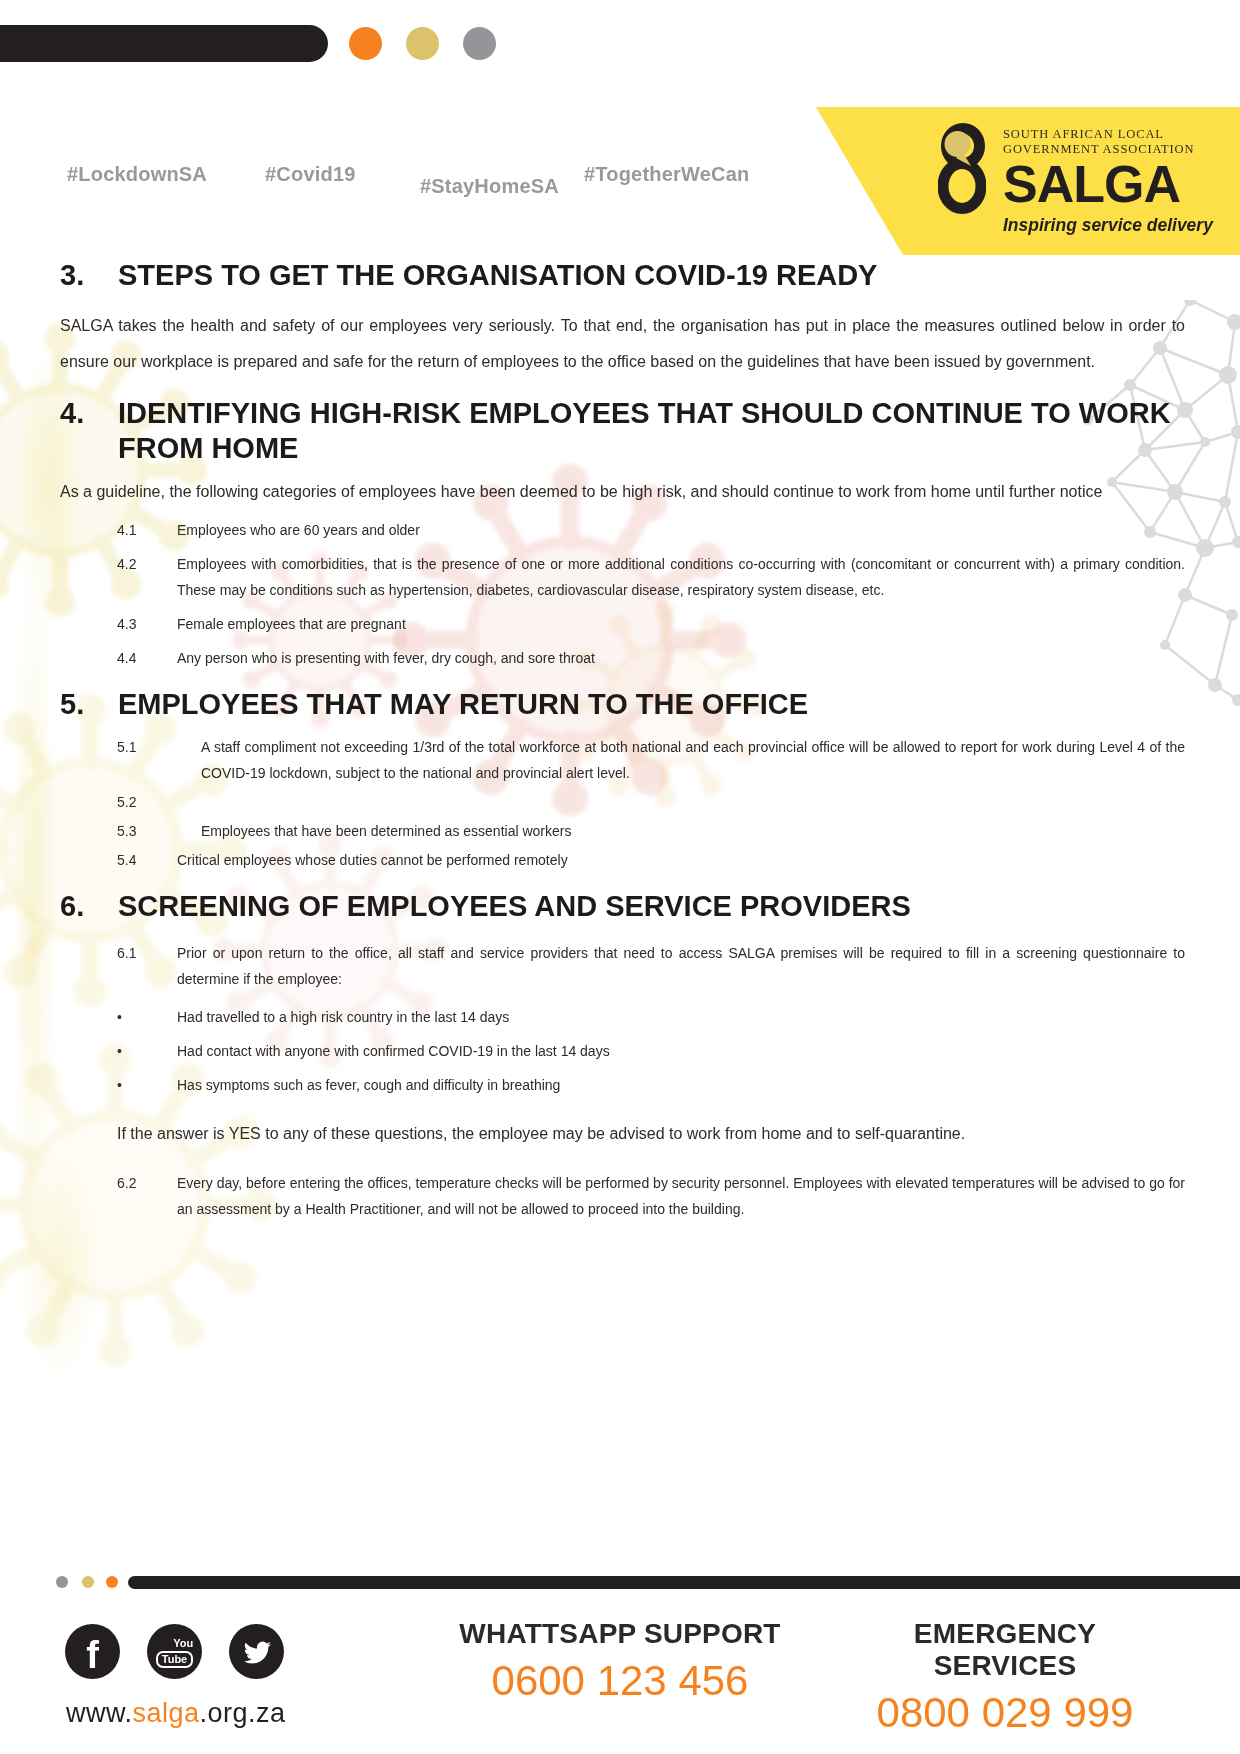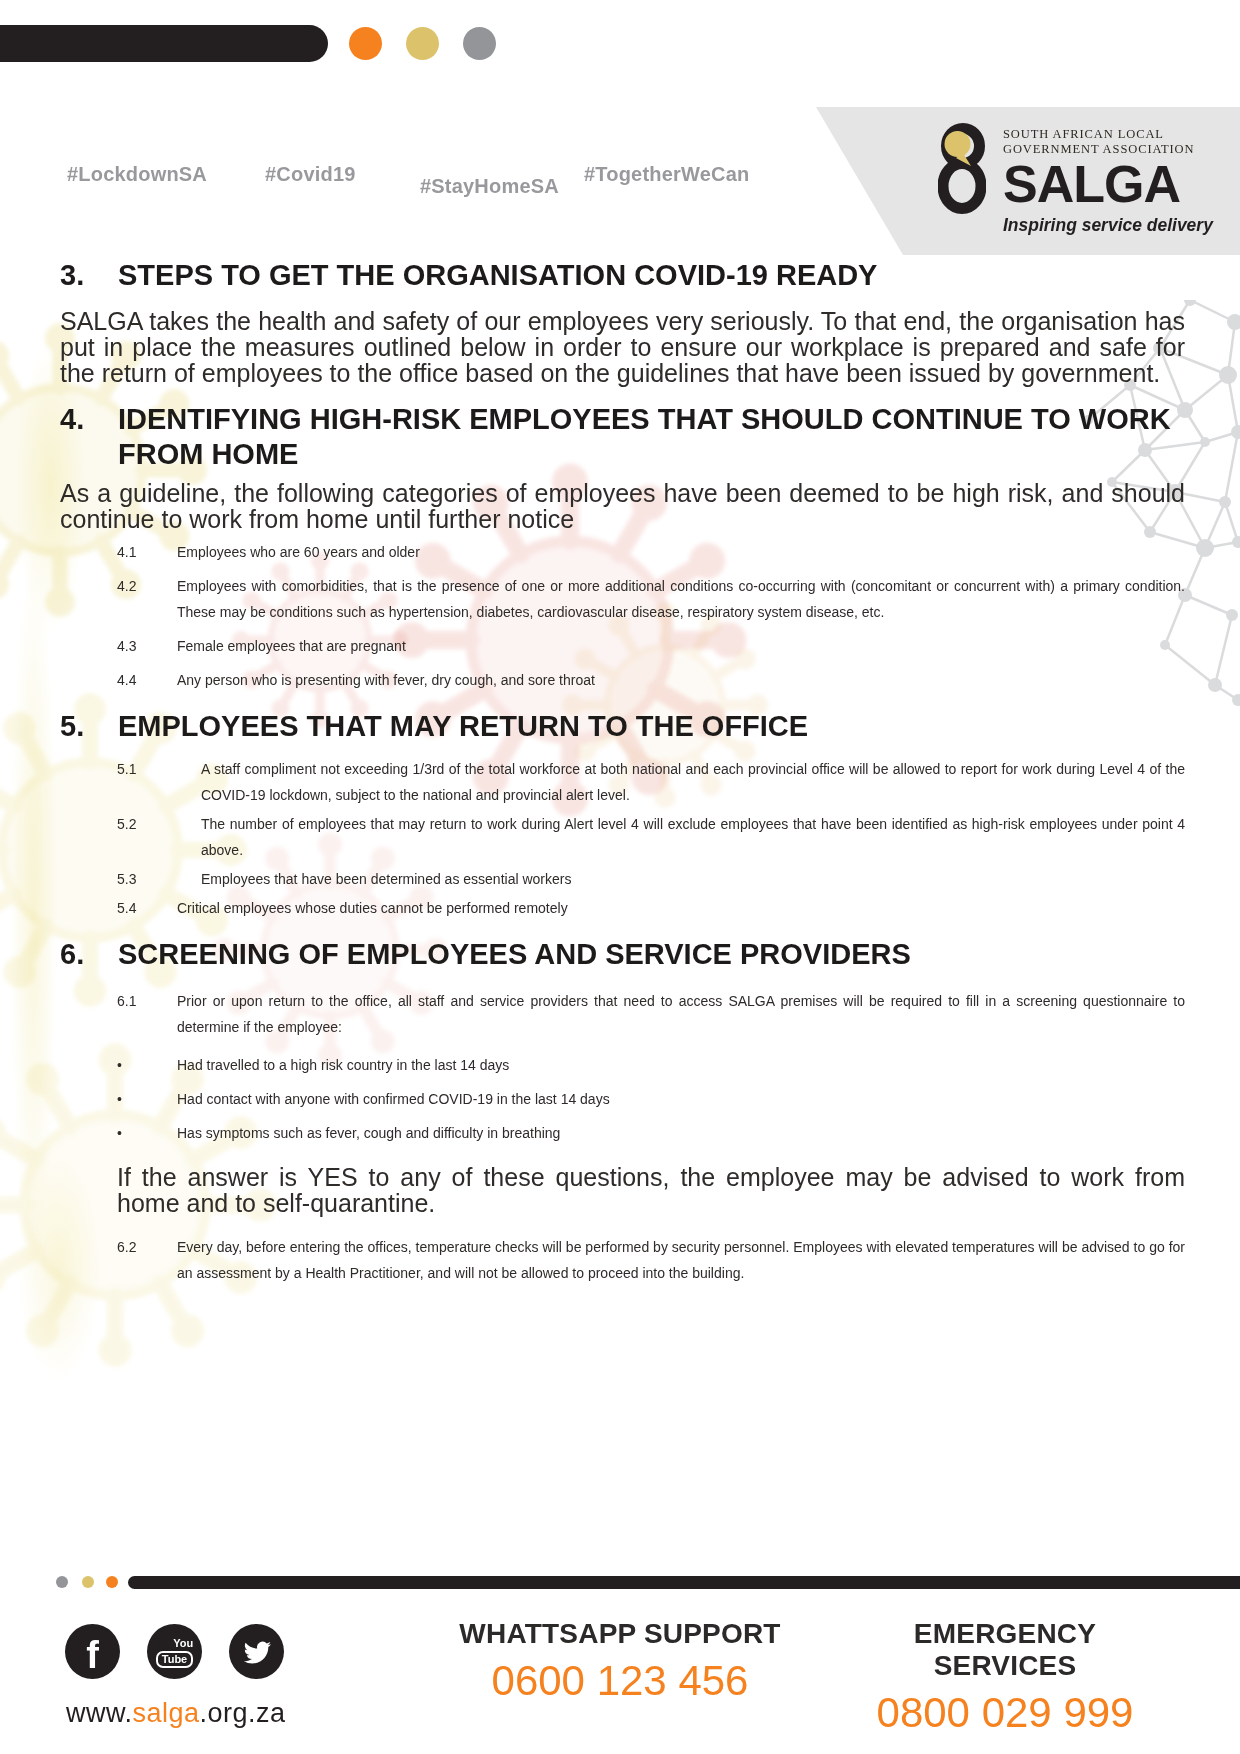--- a/index.html
+++ b/index.html
@@ -11,21 +11,21 @@
   
   .topbar-bar{position:absolute;left:0;top:25px;width:328px;height:37px;background:#231f20;border-radius:0 19px 19px 0;}
   .dot{position:absolute;border-radius:50%;}
   .dot.big{width:33px;height:33px;top:27px;}
   .dot.orange{background:#f5821f;}
   .dot.gold{background:#dcc36b;}
   .dot.gray{background:#939598;}
   
   .hashtag{position:absolute;top:163px;font-size:20px;font-weight:bold;color:#97999c;letter-spacing:.2px;}
   
-  .banner{position:absolute;left:816px;top:107px;width:424px;height:148px;background:#e5e5e5;
+  .banner{position:absolute;left:816px;top:107px;width:424px;height:148px;background:#fde047;
           clip-path:polygon(0 0,100% 0,100% 100%,87px 100%);}
   .mark8{position:absolute;left:122px;top:16px;width:48px;height:92px;}
   .logo-text{position:absolute;left:187px;top:20px;}
   .org-line{font-family:"Liberation Serif",serif;font-size:12.5px;letter-spacing:.9px;line-height:15px;color:#2e2a22;}
   .wordmark{font-size:52px;font-weight:bold;letter-spacing:-1px;line-height:44px;color:#231f20;margin-top:5px;}
   .tagline{font-size:19px;font-style:italic;font-weight:bold;color:#231f20;margin-top:8px;
            transform:scaleX(.92);transform-origin:left;white-space:nowrap;}
   
   .wm{position:absolute;pointer-events:none;}
   .wm-wash{left:0;top:280px;width:420px;height:1150px;
@@ -33,21 +33,21 @@
       radial-gradient(closest-side at 12% 18%, rgba(240,230,150,.35), rgba(240,230,150,0) 70%),
       radial-gradient(closest-side at 8% 55%, rgba(238,226,140,.30), rgba(238,226,140,0) 70%),
       radial-gradient(closest-side at 14% 86%, rgba(240,228,150,.30), rgba(240,228,150,0) 70%);}
   .virus{position:absolute;filter:blur(2px);}
   .network{position:absolute;right:0;top:300px;}
   
   .content{position:absolute;left:60px;top:258px;width:1125px;}
   .h{display:flex;font-weight:bold;color:#1d1b1a;font-size:29px;line-height:35px;}
   .h .hnum{width:58px;flex:0 0 58px;}
   .h .htext{flex:1;}
-  .para{font-size:25px;line-height:26px;text-align:justify;}
+  .para{font-size:16px;line-height:36px;text-align:justify;}
   .item{display:flex;font-size:14px;line-height:26px;}
   .item .inum{width:57px;flex:0 0 57px;padding-left:57px;box-sizing:content-box;}
   .item .inum.w{flex-basis:60px;width:60px;}
   .item .itxt{flex:1;text-align:justify;}
   .indent{padding-left:57px;}
   .mb15{margin-bottom:15px;}.mb16{margin-bottom:16px;}.mb8{margin-bottom:8px;}
   .mb7{margin-bottom:7px;}.mb12{margin-bottom:12px;}
   .mb3{margin-bottom:3px;gap:24px;}.mb18{margin-bottom:18px;}
   .mt4{margin-top:4px;}.mt16{margin-top:16px;}
   
@@ -223,21 +223,20 @@
     <div class="h mt4 mb12">
       <span class="hnum">5.</span>
       <span class="htext">EMPLOYEES THAT MAY RETURN TO THE OFFICE</span>
     </div>
     <div class="item mb3">
       <span class="inum w">5.1</span>
       <div class="itxt">A staff compliment not exceeding 1/3rd of the total workforce at both national and each provincial office will be allowed to report for work during Level 4 of the COVID-19 lockdown, subject to the national and provincial alert level.</div>
     </div>
     <div class="item mb3">
       <span class="inum w">5.2</span>
-      <div class="itxt">The number of employees that may return to work during Alert level 4 will exclude employees that have been identified as high-risk employees under point 4 above.</div>
     </div>
     <div class="item mb3">
       <span class="inum w">5.3</span>
       <div class="itxt">Employees that have been determined as essential workers</div>
     </div>
     <div class="item">
       <span class="inum w">5.4</span>
       <div class="itxt">Critical employees whose duties cannot be performed remotely</div>
     </div>
 

